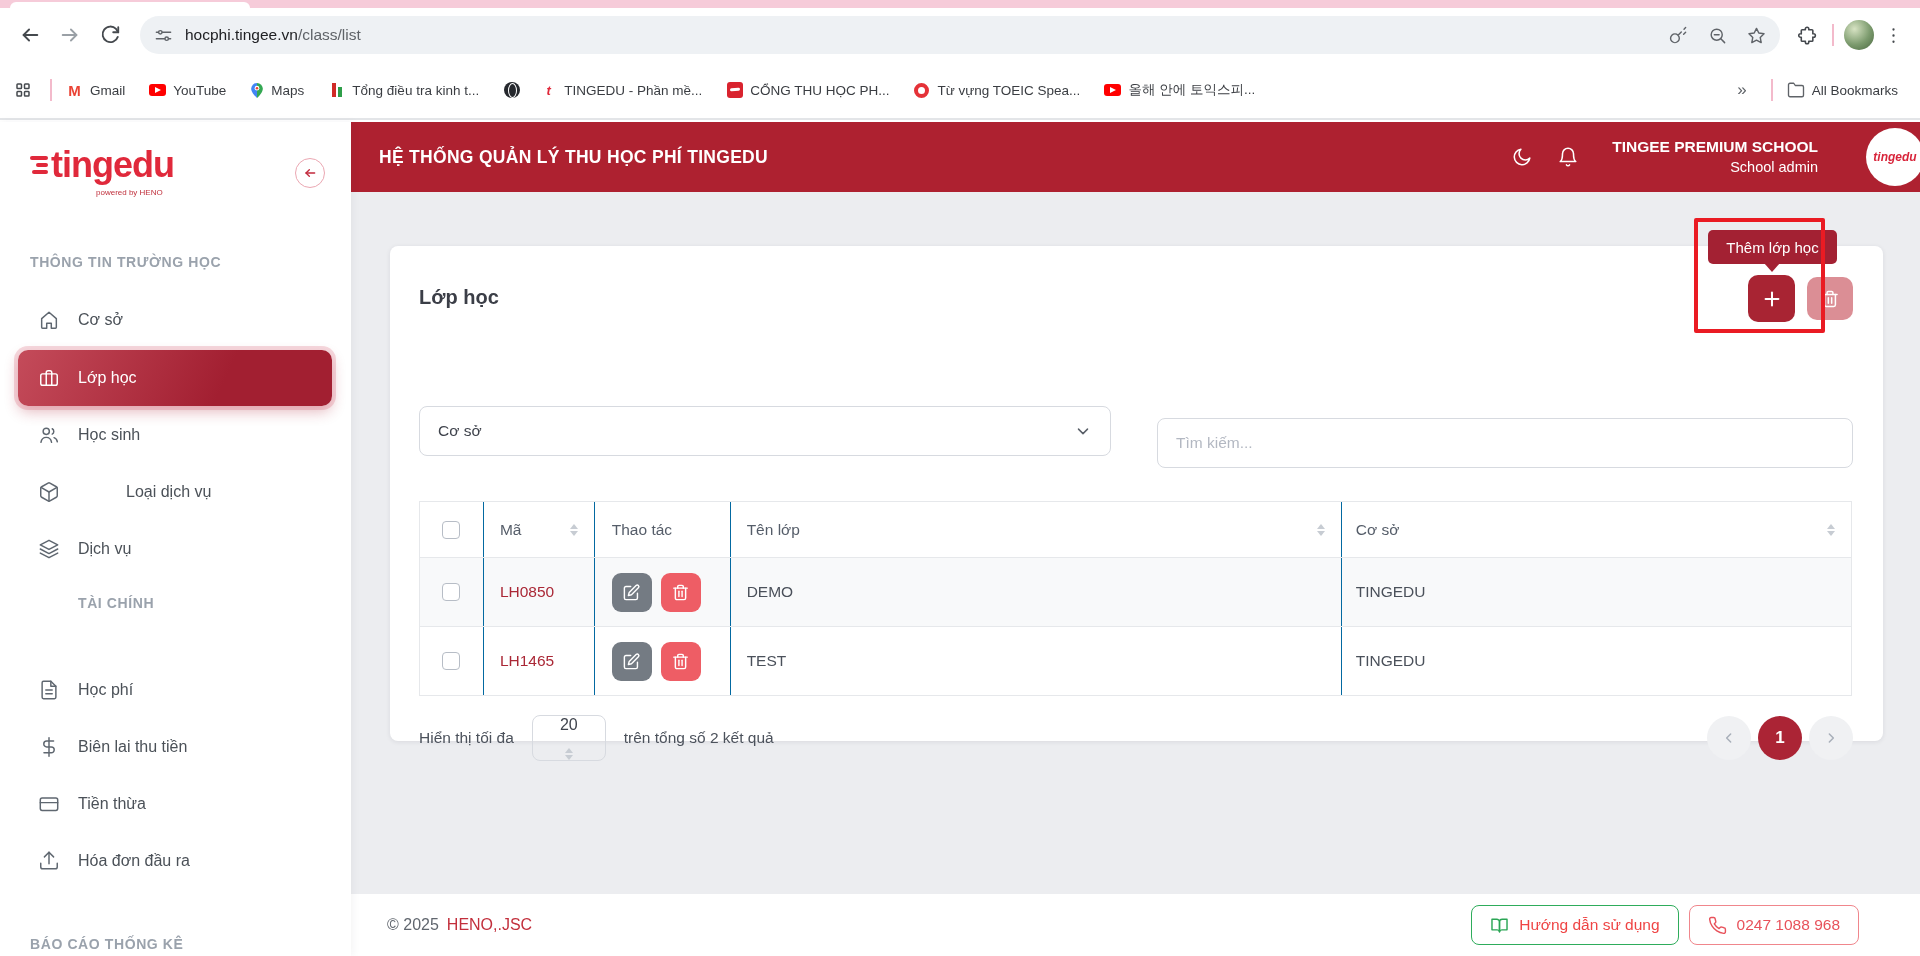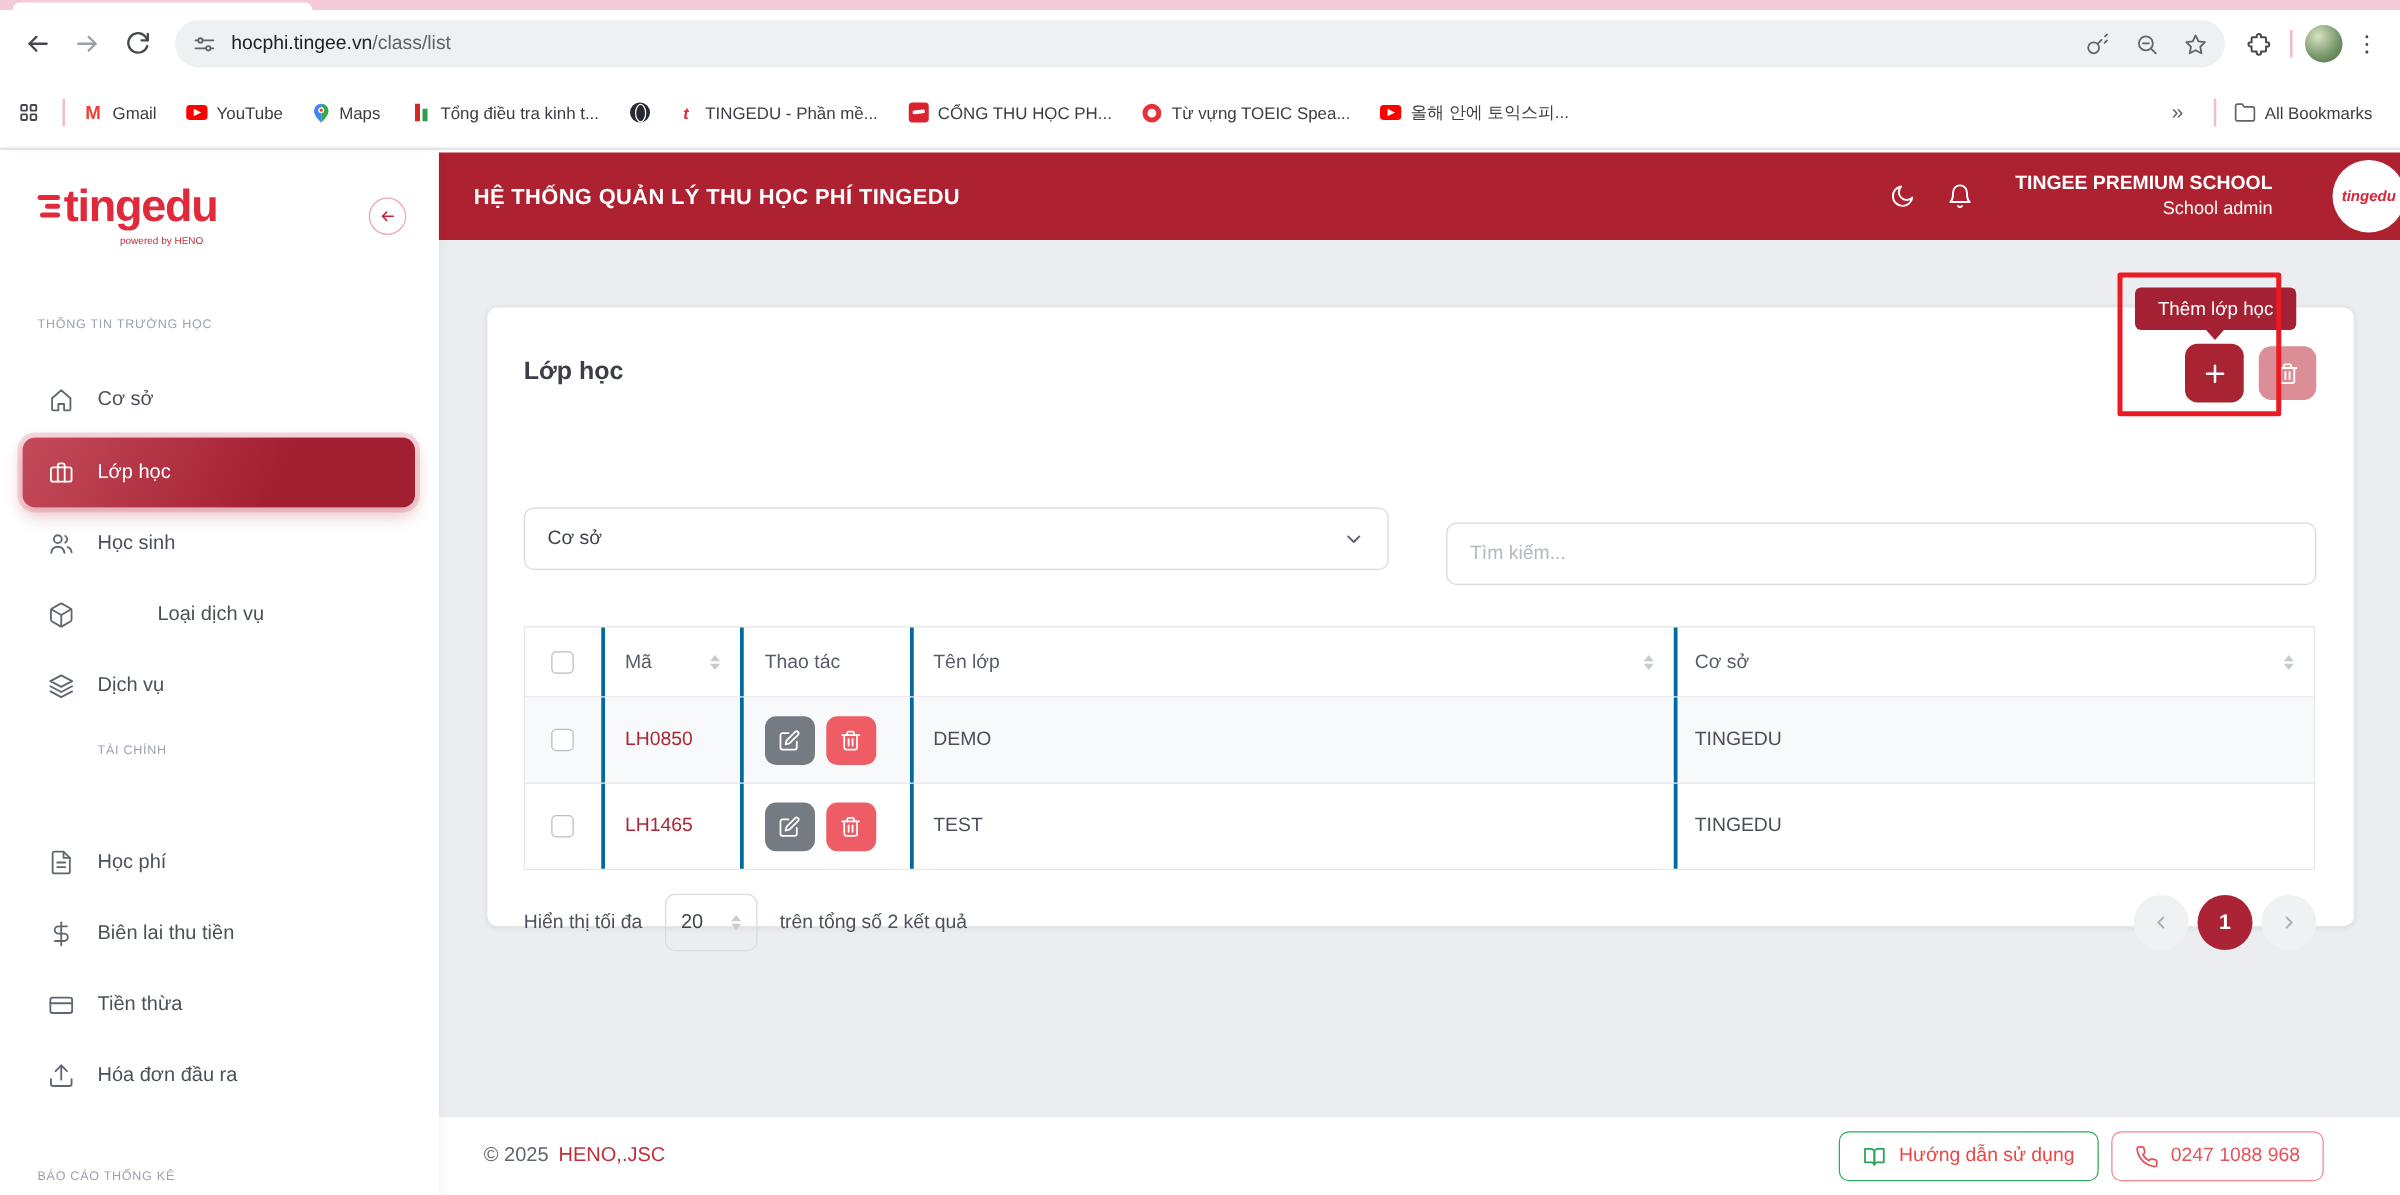--- a/index.html
+++ b/index.html
@@ -87,22 +87,22 @@
   .speed { display:flex; flex-direction:column; gap:3px; margin:0 3px 12px 0; align-items:flex-end; }
   .speed i { display:block; height:4px; background:#e0293b; border-radius:2px; }
   .speed i:nth-child(1){width:18px;} .speed i:nth-child(2){width:12px;} .speed i:nth-child(3){width:16px;}
   .logo-word { color:#e0293b; font-weight:800; font-size:36px; letter-spacing:-1px; }
   .logo-sub { position:absolute; left:96px; top:66px; font-size:8px; color:#c0303c; }
   .collapse-btn { position:absolute; left:295px; top:36px; width:30px; height:30px;
     border-radius:50%; border:1.5px solid #eba7b2; background:#fff; display:flex;
     align-items:center; justify-content:center; }
   .collapse-btn svg { width:16px; height:16px; stroke:#c2293c; stroke-width:2; fill:none;
     stroke-linecap:round; stroke-linejoin:round; }
-  .sec-label { position:absolute; left:30px; font-size:10px; color:#9aa2ac;
-    letter-spacing:.6px; font-weight:400; }
+  .sec-label { position:absolute; left:30px; font-size:14px; color:#9aa2ac;
+    letter-spacing:.6px; font-weight:700; }
   .side-item { position:absolute; left:18px; width:314px; height:52px; display:flex;
     align-items:center; padding-left:20px; border-radius:10px; color:#4b5158;
     font-size:16px; }
   .side-item svg { width:22px; height:22px; stroke:#5f6770; stroke-width:1.6; fill:none;
     stroke-linecap:round; stroke-linejoin:round; margin-right:18px; flex:0 0 auto; }
   .side-item.active { height:56px; color:#fff;
     background:linear-gradient(115deg,#c44b5a 0%,#a21f31 65%);
     box-shadow:0 0 0 4px rgba(216,84,104,.22), 0 6px 14px rgba(170,30,50,.30); }
   .side-item.active svg { stroke:#fff; }
 
@@ -123,21 +123,21 @@
     padding:0 18px; font-size:15.5px; color:#3f434c; outline:none;
     font-family:"Liberation Sans","DejaVu Sans",sans-serif;margin-top:12px; }
   .search::placeholder { color:#b3b8c2; }
 
   .table { position:absolute; left:29px; top:255px; width:1433px;
     border:1px solid #e6e8eb; border-bottom:none; font-size:15.5px; }
   .tr { display:flex; border-bottom:1px solid #e6e8eb; }
   .tr.head { height:56px; color:#555d69; }
   .tr.row { height:69px; color:#4a505a; }
   .tr.striped { background:#f8f9fa; }
-  .td { display:flex; align-items:center; border-right:3px solid #0369a1; padding:0 16px; }
+  .td { display:flex; align-items:center; border-right:1px solid #0369a1; padding:0 16px; }
   .td:last-child { border-right:none; }
   .c-check { width:64px; justify-content:center; padding:0; }
   .c-code { width:111px; }
   .c-act { width:136px; padding-left:17px; }
   .c-name { width:612px;text-align:center; }
   .c-branch { width:510px; padding-left:14px; }
   .th-sort { justify-content:space-between; }
   .cbx { width:18px; height:18px; border:1.5px solid #b7bdc6; border-radius:4px; background:#fff; }
   .sort { display:flex; flex-direction:column; gap:2px; align-items:center; }
   .sort i { display:block; width:0; height:0; border-left:4.5px solid transparent;
@@ -149,21 +149,21 @@
     justify-content:center; margin-right:9px; }
   .act-btn svg { width:19px; height:19px; stroke:#fff; stroke-width:1.8; fill:none;
     stroke-linecap:round; stroke-linejoin:round; }
   .act-edit { background:#747b83; }
   .act-del { background:#ee5d65; }
 
   .pager-row { position:absolute; left:29px; top:469px; width:1434px; height:46px;
     display:flex; align-items:center; font-size:15.5px; color:#4c525c; }
   .size-box { width:74px; height:46px; border:1px solid #d7dae0; border-radius:8px;
     margin:0 18px; display:flex; align-items:center; justify-content:space-between;
-    padding:0 12px; color:#3f444d; font-size:16px; }
+    padding:0 12px; color:#3f444d; font-size:16px;flex-direction:column; }
   .size-box .sort i { border-left-width:4px; border-right-width:4px; }
   .pager { margin-left:auto; display:flex; gap:7px; }
   .pg { width:44px; height:44px; border-radius:50%; background:#f0f1f3; display:flex;
     align-items:center; justify-content:center; }
   .pg svg { width:16px; height:16px; stroke:#a7aeb8; stroke-width:2.2; fill:none;
     stroke-linecap:round; stroke-linejoin:round; }
   .pg.active { background:#ab2435; color:#fff; font-weight:700; font-size:17px; }
 
   
   .fab-plus { position:absolute; left:1397px; top:83px; width:47px; height:47px;

